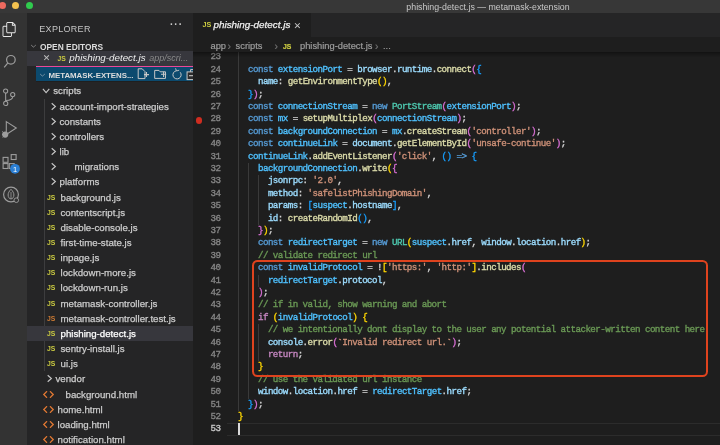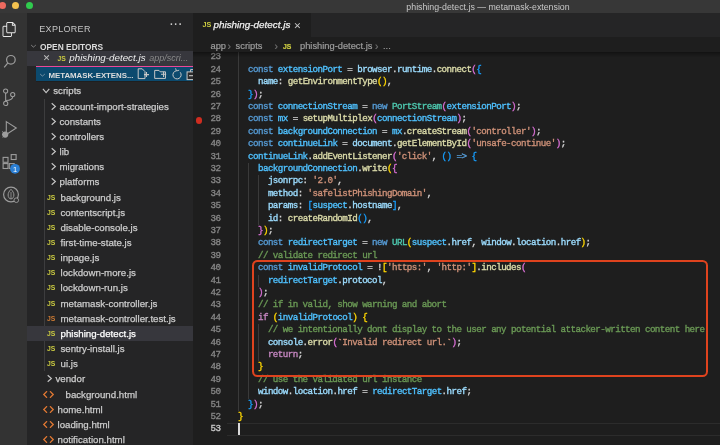--- a/index.html
+++ b/index.html
@@ -178,21 +178,21 @@
           <svg class="tw" width="8" height="9" viewBox="0 0 8 9">
             <path d="M2.7 1.3 L6.4 4.5 L2.7 7.7" stroke="#c5c5c5" stroke-width="1.15" fill="none"></path>
           </svg>
           <span class="tl" style="margin-left:3px">lib</span>
         </div>
 <div class="trow" style="top:159.2px">
           <span style="margin-left:21.5px"></span>
           <svg class="tw" width="8" height="9" viewBox="0 0 8 9">
             <path d="M2.7 1.3 L6.4 4.5 L2.7 7.7" stroke="#c5c5c5" stroke-width="1.15" fill="none"></path>
           </svg>
-          <span class="tl" style="margin-left:3px">migrations</span>
+          <span class="tl" style="margin-left:18px">migrations</span>
         </div>
 <div class="trow" style="top:174.4px">
           <span style="margin-left:21.5px"></span>
           <svg class="tw" width="8" height="9" viewBox="0 0 8 9">
             <path d="M2.7 1.3 L6.4 4.5 L2.7 7.7" stroke="#c5c5c5" stroke-width="1.15" fill="none"></path>
           </svg>
           <span class="tl" style="margin-left:3px">platforms</span>
         </div>
 <div class="trow" style="top:189.5px">
           <span style="margin-left:19.5px"></span>

